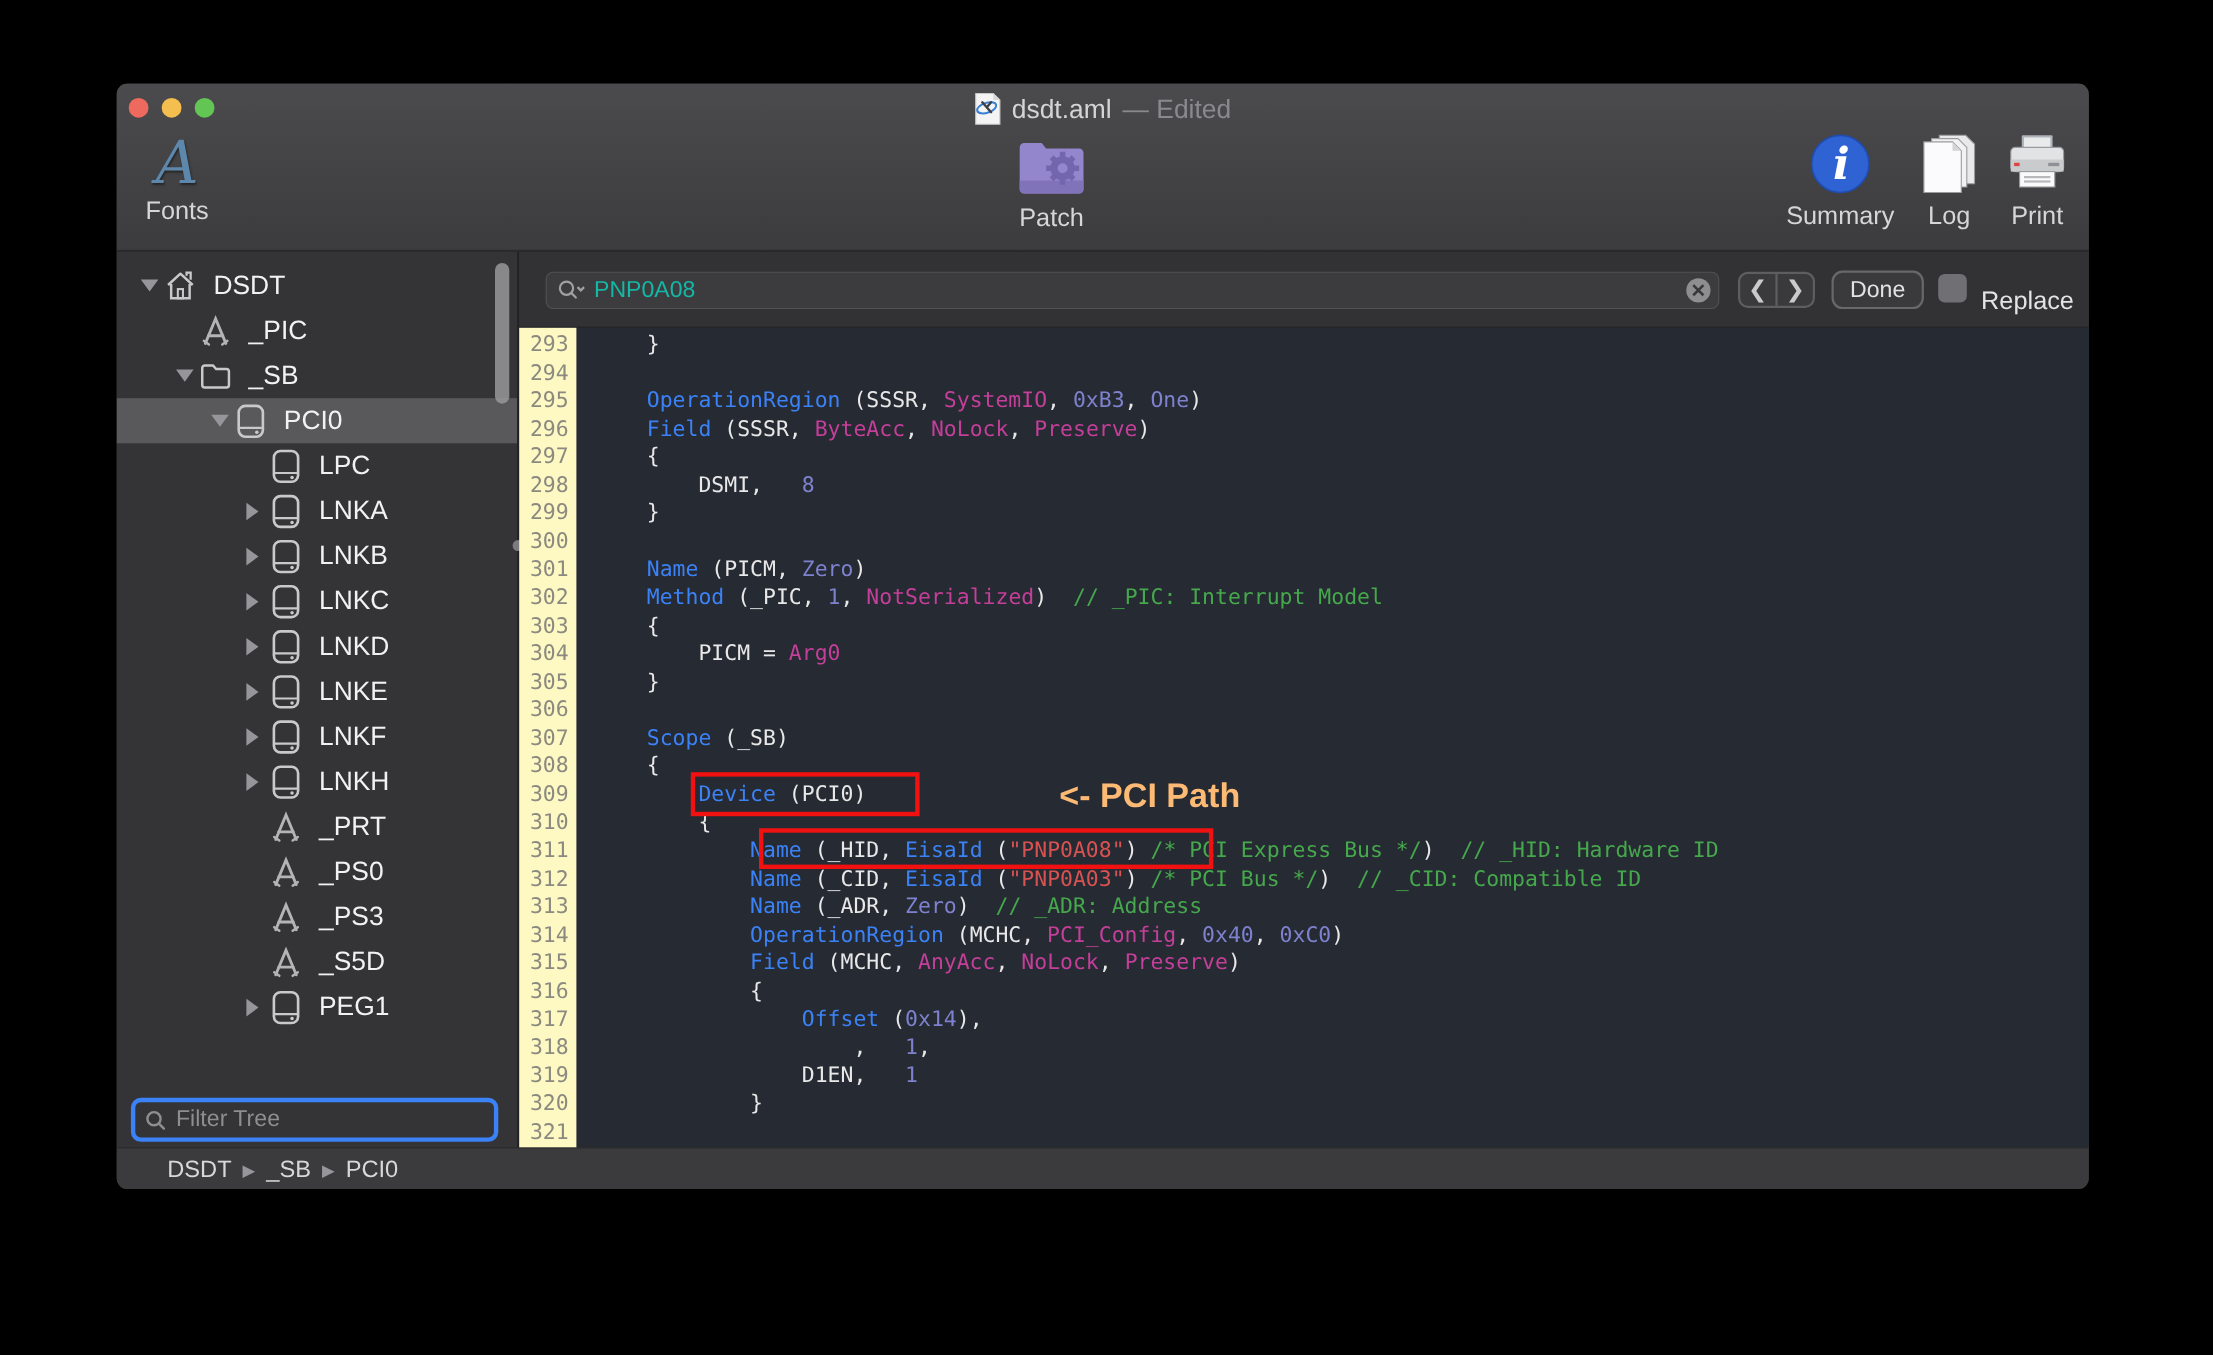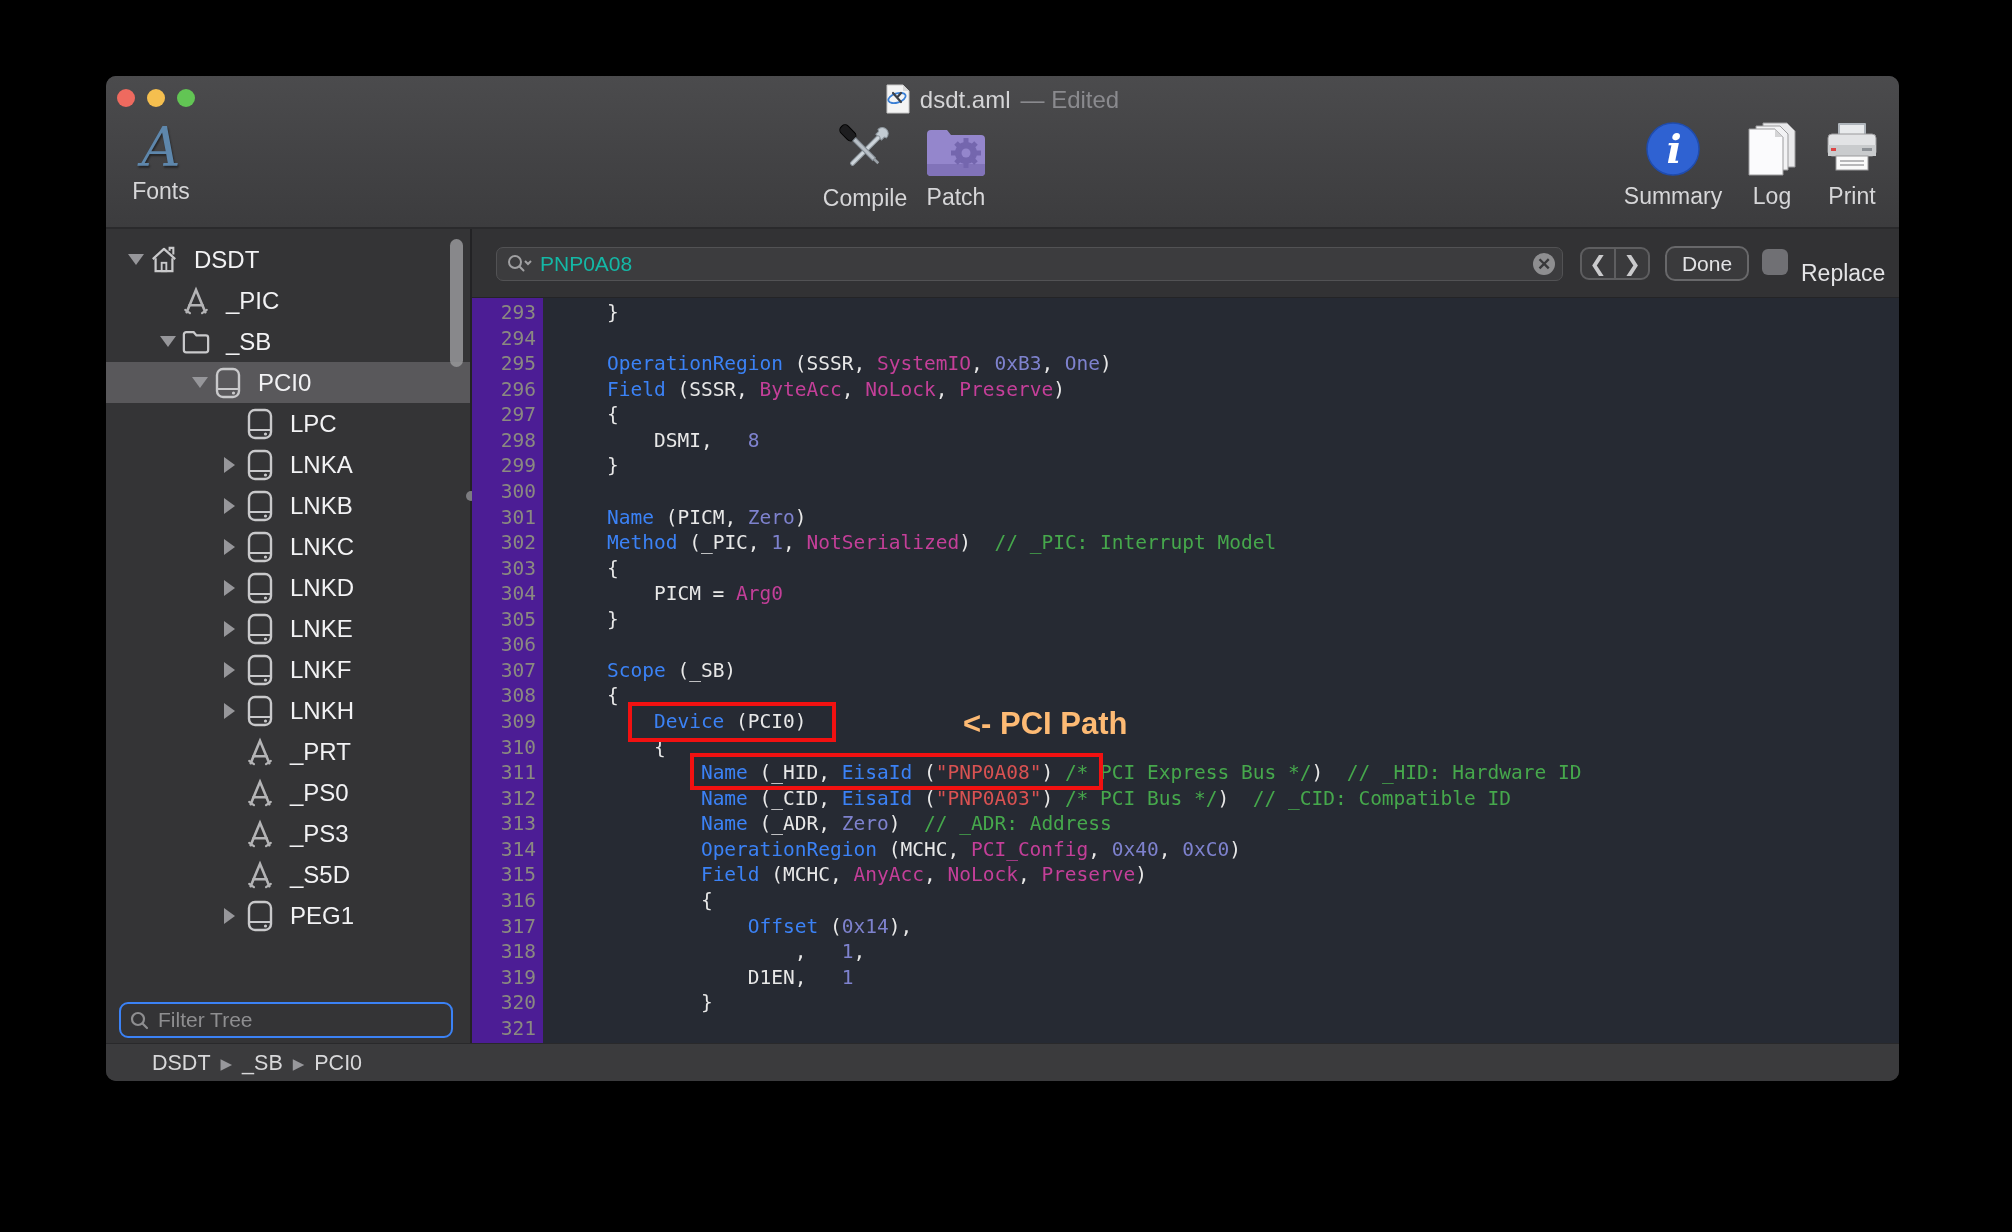--- a/index.html
+++ b/index.html
@@ -23,21 +23,21 @@
   .main{display:flex;flex-direction:row;height:814px;flex:none;}
   .sidebar{width:364px;background:#343436;position:relative;flex:none;padding-top:10px;box-sizing:border-box;}
   .trow{height:41px;display:flex;align-items:center;}
   .trow.selected{background:#59585b;}
   .discl{width:22px;flex:none;display:flex;align-items:center;}
   .tri-open{width:0;height:0;border-left:8px solid transparent;border-right:8px solid transparent;border-top:11px solid #96969a;}
   .tri-closed{width:0;height:0;border-top:8px solid transparent;border-bottom:8px solid transparent;border-left:11px solid #96969a;}
   .ticon{width:28px;height:32px;flex:none;margin-right:16px;display:flex;align-items:center;justify-content:center;}
   .tlabel{font-size:24px;color:#f2f2f4;white-space:nowrap;}
   .scrollpill{position:absolute;right:7px;top:10px;width:13px;height:128px;border-radius:7px;background:#98989a;opacity:.85;}
-  .filterbox{position:absolute;left:13px;right:17px;bottom:5px;height:32px;border:2px solid #3b82f6;border-radius:9px;
+  .filterbox{position:absolute;left:13px;right:17px;bottom:5px;height:32px;border:4px solid #3b82f6;border-radius:9px;
              display:flex;align-items:center;padding-left:9px;gap:9px;}
   .filterph{font-size:21px;color:#8e8e90;}
   .vdivider{width:2px;background:#232325;position:relative;flex:none;}
   .splitdot{position:absolute;left:-4px;top:262px;width:10px;height:10px;border-radius:50%;background:#7c7c80;}
   
   .editorcol{flex:1;display:flex;flex-direction:column;background:#262a33;min-width:0;}
   .searchrow{height:68px;background:#323234;border-bottom:1px solid #242426;position:relative;flex:none;}
   .sfield{position:absolute;left:24px;top:18px;width:1067px;height:34px;background:#3c3c3e;border:1px solid #525254;
           border-radius:7px;box-sizing:border-box;display:flex;align-items:center;padding-left:9px;gap:8px;}
   .sval{font-size:21px;color:#14b8a6;flex:1;}
@@ -46,21 +46,21 @@
   .seg{position:absolute;left:1108px;top:18px;width:70px;height:33px;border:2px solid #5e5e60;border-radius:9px;
        box-sizing:border-box;display:flex;background:#3a3a3c;}
   .segbtn{flex:1;display:flex;align-items:center;justify-content:center;color:#cacacc;font-size:21px;line-height:1;}
   .segbtn:first-child{border-right:2px solid #5e5e60;}
   .donebtn{position:absolute;left:1193px;top:17px;width:84px;height:35px;border:2px solid #68686a;border-radius:10px;
            box-sizing:border-box;display:flex;align-items:center;justify-content:center;font-size:21px;color:#e2e2e4;background:#3a3a3c;}
   .checkbox{position:absolute;left:1290px;top:20px;width:26px;height:26px;border-radius:6px;background:#707074;}
   .replbl{position:absolute;left:1329px;top:20px;font-size:23px;color:#e4e4e6;margin-top:11px;}
   
   .codearea{flex:1;display:flex;flex-direction:row;position:relative;min-height:0;}
-  .gutter{width:71px;background:#4c1d95;flex:none;}
+  .gutter{width:52px;background:#fef9c3;flex:none;}
   .gutter pre, .code pre{margin:0;font-family:"DejaVu Sans Mono","Liberation Mono",monospace;
         font-size:19.5px;line-height:25.57px;white-space:pre;}
   .gutter pre{color:#8b8a80;text-align:right;padding:2px 7px 0 0;}
   .code{flex:1;overflow:hidden;}
   .code pre{color:#e8e8e8;padding:2px 0 0 17px;}
   .kw{color:#3b82f6;} .opt{color:#c43f99;} .num{color:#7e82ce;} .com{color:#46a84c;} .str{color:#d95252;} .pln{color:#e8e8e8;}
   .redbox{position:absolute;border:4px solid #f21111;box-sizing:border-box;}
   .box1{left:156px;top:404px;width:208px;height:40px;}
   .box2{left:218px;top:455px;width:413px;height:37px;}
   .annot{position:absolute;left:491px;top:408px;font-size:31px;font-weight:bold;color:#fdba74;letter-spacing:0px;white-space:nowrap;}
@@ -94,36 +94,20 @@
       </span>
       <span class="titletext">dsdt.aml</span>
       <span class="editedtext">— Edited</span>
     </div>
 
     <div class="tbitem" style="left:20px;top:48px;width:70px;">
       <div class="fontsA">A</div>
       <div class="tblabel">Fonts</div>
     </div>
 
-    <div class="tbitem" style="left:699px;top:45px;width:120px;">
-      <span>
-        <svg width="62" height="58" viewBox="0 0 62 58">
-          <g transform="rotate(45 44 14)">
-            <path d="M40 10 a6 6 0 0 1 6 -6 a6 6 0 0 1 6 6 l-2 1 v4 h-8 v-4 z" fill="#c3cbd2" stroke="#8e979e" stroke-width="1"></path>
-            <rect x="44" y="14" width="4" height="40" rx="2" fill="#cdd4da" stroke="#8e979e" stroke-width="1"></rect>
-          </g>
-          <g transform="rotate(-45 16 14)">
-            <rect x="11" y="2" width="10" height="18" rx="4.5" fill="#1d1d1f" stroke="#000" stroke-width="1"></rect>
-            <rect x="14" y="20" width="4" height="28" fill="#b8bfc6" stroke="#7f8890" stroke-width="1"></rect>
-            <rect x="14.7" y="48" width="2.6" height="6" fill="#9aa1a8"></rect>
-          </g>
-        </svg>
-      </span>
-      <div class="tblabel">Compile</div>
-    </div>
 
     <div class="tbitem" style="left:800px;top:50px;width:100px;">
       <span>
         <svg width="62" height="52" viewBox="0 0 62 52">
           <path d="M2 8 a4 4 0 0 1 4 -4 h16 l4 5 h30 a4 4 0 0 1 4 4 v33 a4 4 0 0 1 -4 4 h-50 a4 4 0 0 1 -4 -4 z" fill="#9486cc"></path>
           <path d="M2 38 h58 v8 a4 4 0 0 1 -4 4 h-50 a4 4 0 0 1 -4 -4 z" fill="#8173b9"></path>
           <g fill="#7466ae">
             <circle cx="41" cy="27" r="11"></circle>
             <g stroke="#7466ae" stroke-width="5">
               <path d="M41 12 v30 M26 27 h30 M31 17 l20 20 M51 17 l-20 20"></path>

